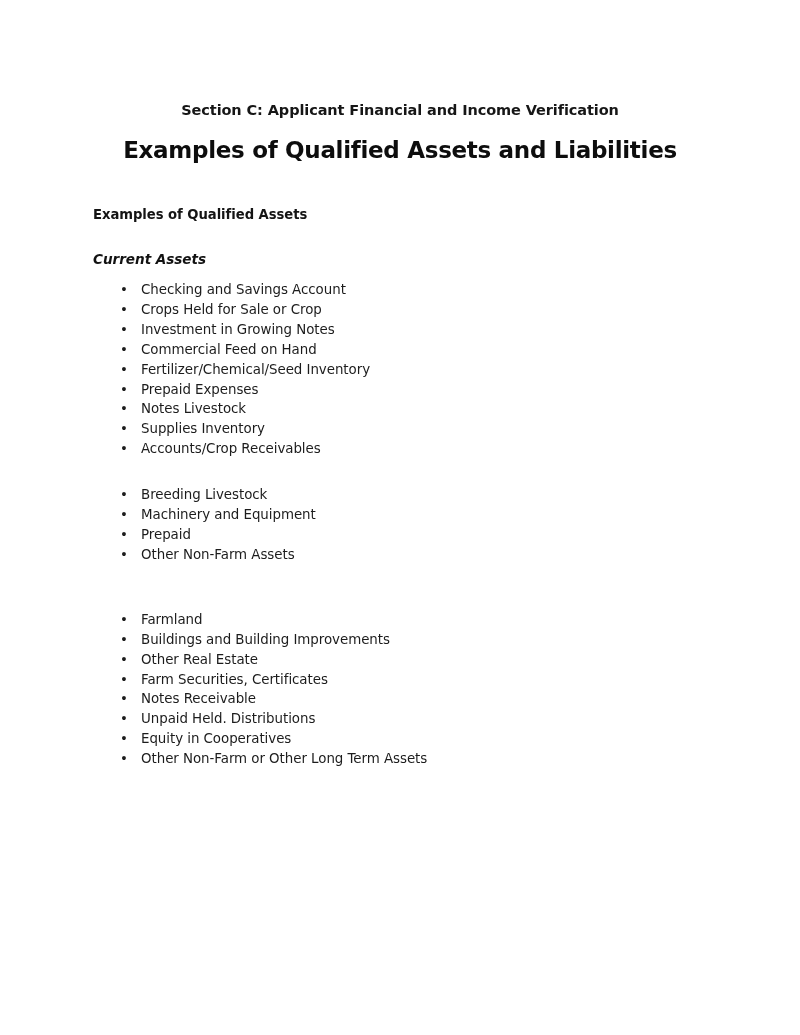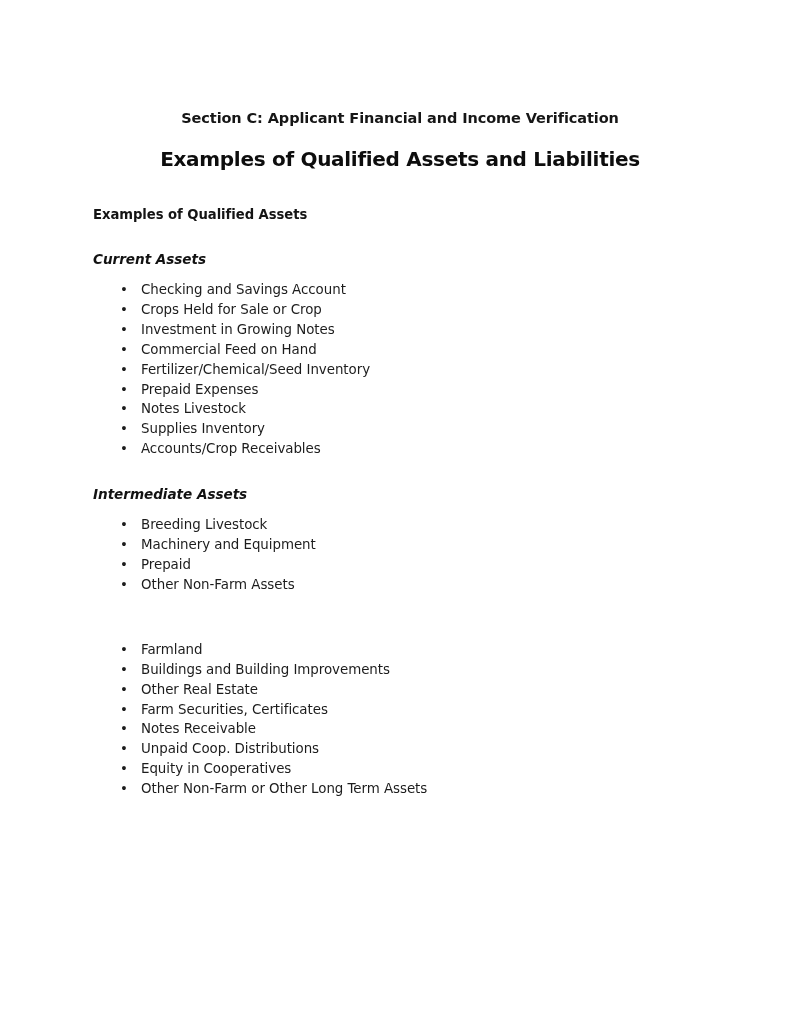--- a/index.html
+++ b/index.html
@@ -33,24 +33,24 @@
     left: 0;
     width: 800px;
     text-align: center;
   }
   .section-line {
     font-size: 14.5px;
     font-weight: 700;
     letter-spacing: -0.1px;
     color: #161616;
     line-height: 20px;
-    margin: 16px;
+    margin: 8px;
   }
   .doc-title {
-    font-size: 20px;
+    font-size: 23px;
     font-weight: 700;
     letter-spacing: -0.3px;
     color: #0d0d0d;
     line-height: 30px;
     margin: 15px 0 0 0;
   }
 
   
   .content {
     position: absolute;
@@ -158,21 +158,20 @@
           <span>Supplies Inventory</span>
         </li>
         <li>
           <span class="bullet-dot">•</span>
           <span>Accounts/Crop Receivables</span>
         </li>
       </ul>
     </div>
 
     <div class="group">
-      <p class="group-heading">Intermediate Assets</p>
       <ul class="bullets">
         <li>
           <span class="bullet-dot">•</span>
           <span>Breeding Livestock</span>
         </li>
         <li>
           <span class="bullet-dot">•</span>
           <span>Machinery and Equipment</span>
         </li>
         <li>
@@ -203,21 +202,21 @@
         <li>
           <span class="bullet-dot">•</span>
           <span>Farm Securities, Certificates</span>
         </li>
         <li>
           <span class="bullet-dot">•</span>
           <span>Notes Receivable</span>
         </li>
         <li>
           <span class="bullet-dot">•</span>
-          <span>Unpaid Coop. Distributions</span>
+          <span>Unpaid Held. Distributions</span>
         </li>
         <li>
           <span class="bullet-dot">•</span>
           <span>Equity in Cooperatives</span>
         </li>
         <li>
           <span class="bullet-dot">•</span>
           <span>Other Non-Farm or Other Long Term Assets</span>
         </li>
       </ul>

